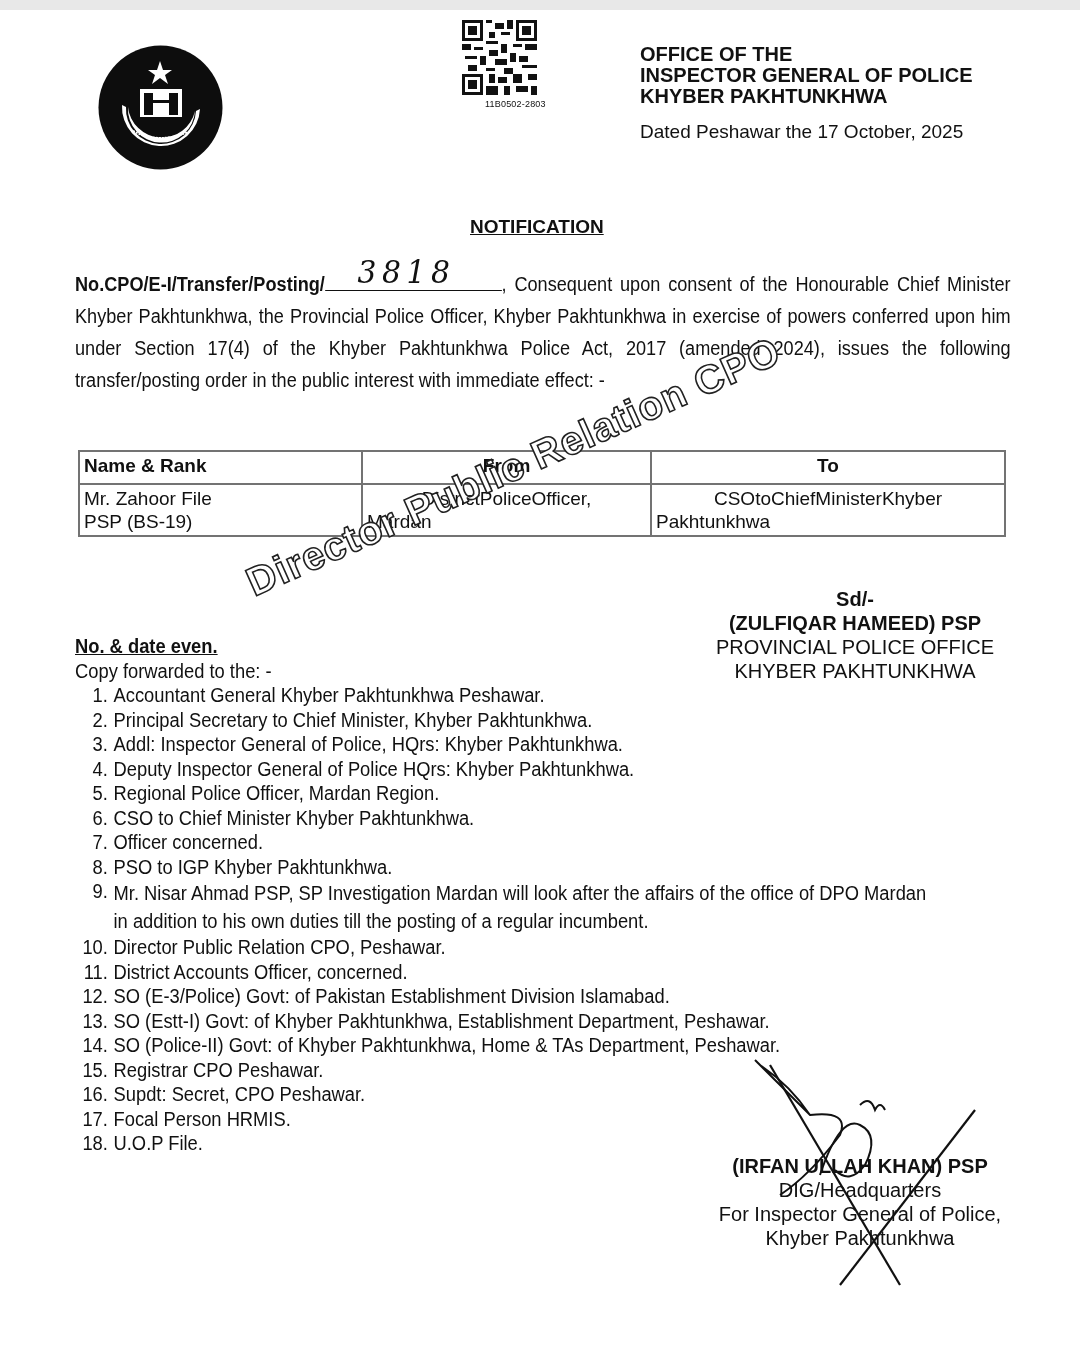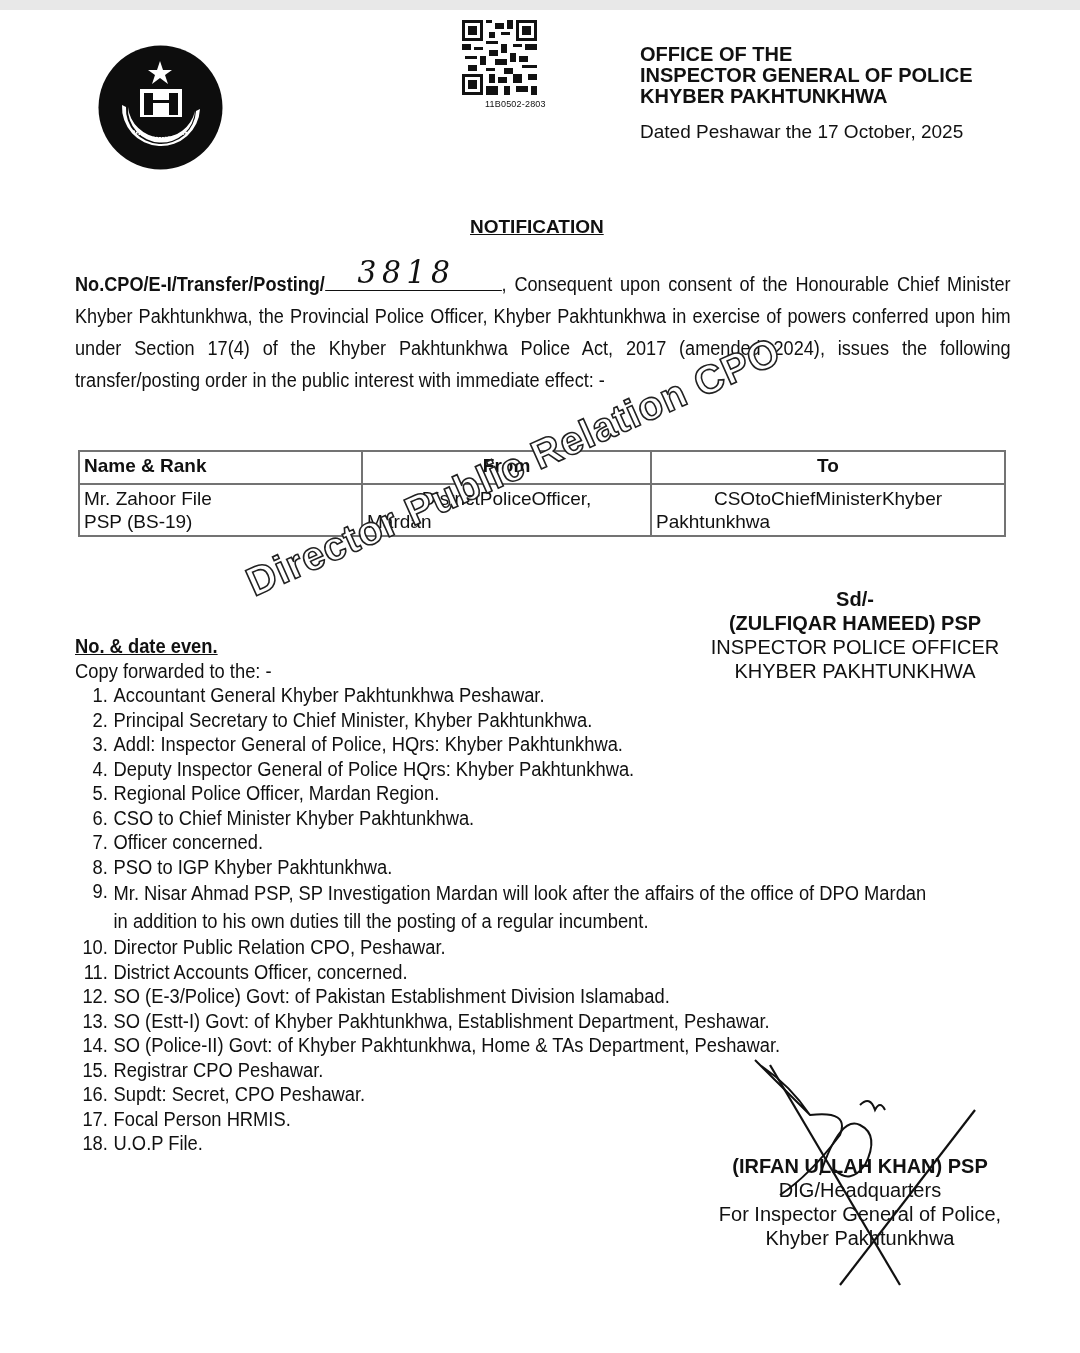--- a/index.html
+++ b/index.html
@@ -165,21 +165,21 @@
     </td>
   </tr>
 </tbody>
   </table>
 
 <div class="abs wm">Director Public Relation CPO</div>
 
 <div class="abs sig1">
   <div class="b">Sd/-</div>
   <div class="b">(ZULFIQAR HAMEED) PSP</div>
-  <div>INSPECTOR POLICE OFFICER</div>
+  <div>PROVINCIAL POLICE OFFICE</div>
   <div>KHYBER PAKHTUNKHWA</div>
 </div>
 
 <div class="abs copy">
   <div class="hdr">No. &amp; date even.</div>
   <div>Copy forwarded to the: -</div>
   <ol>
     <li>
         <span class="num">1.</span>
         <span class="txt">Accountant General Khyber Pakhtunkhwa Peshawar.</span>

